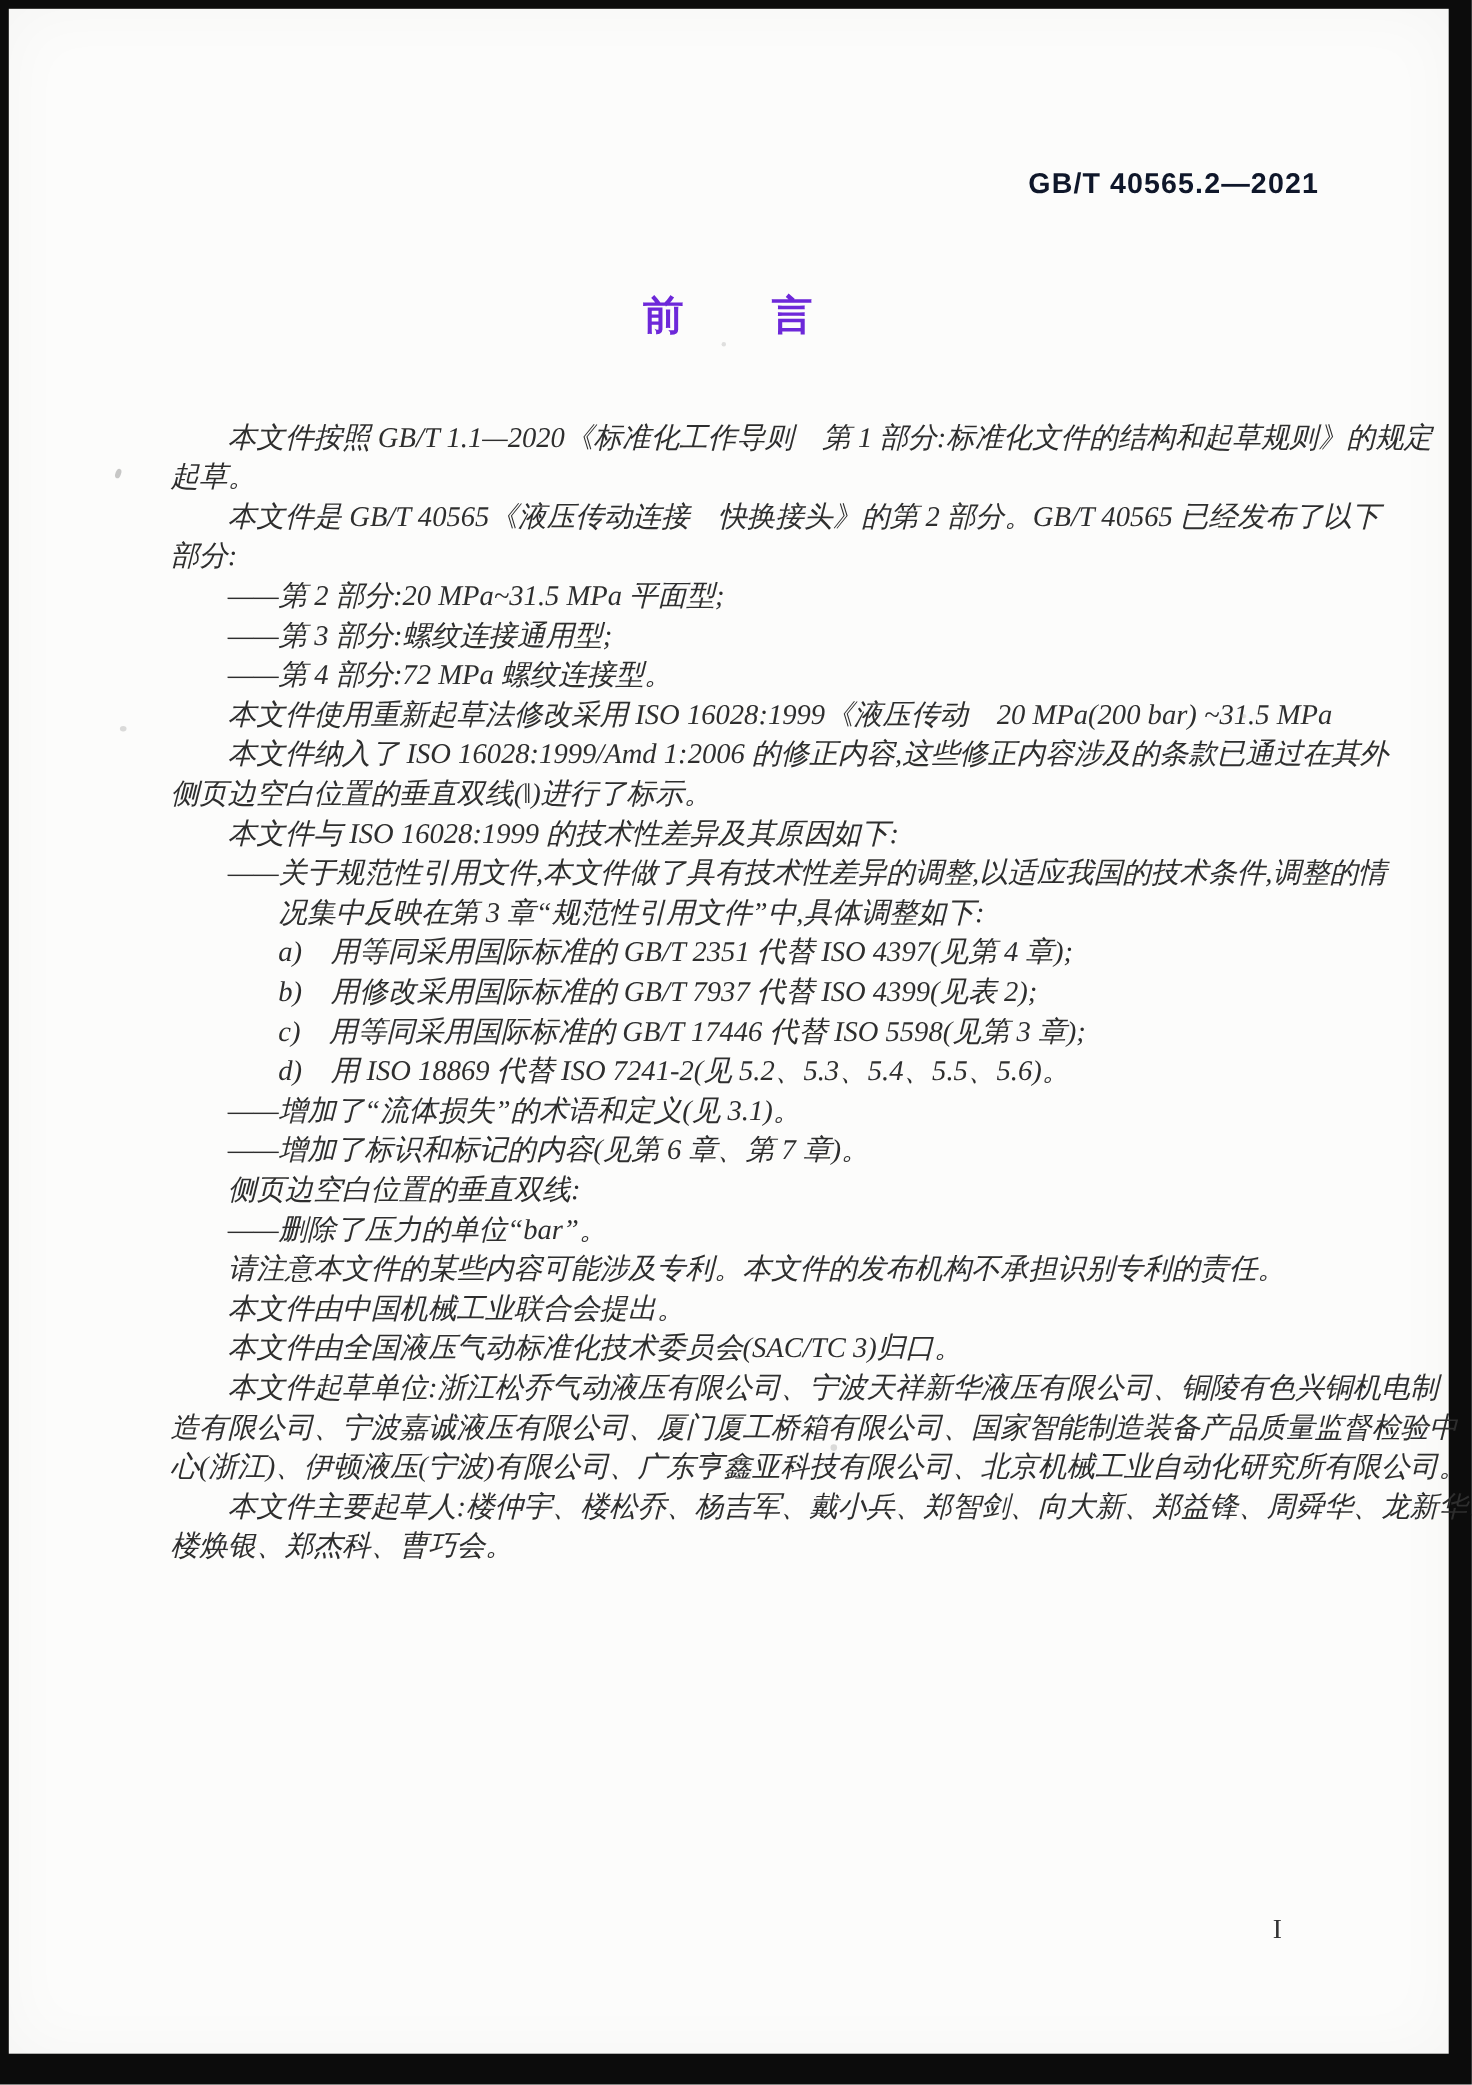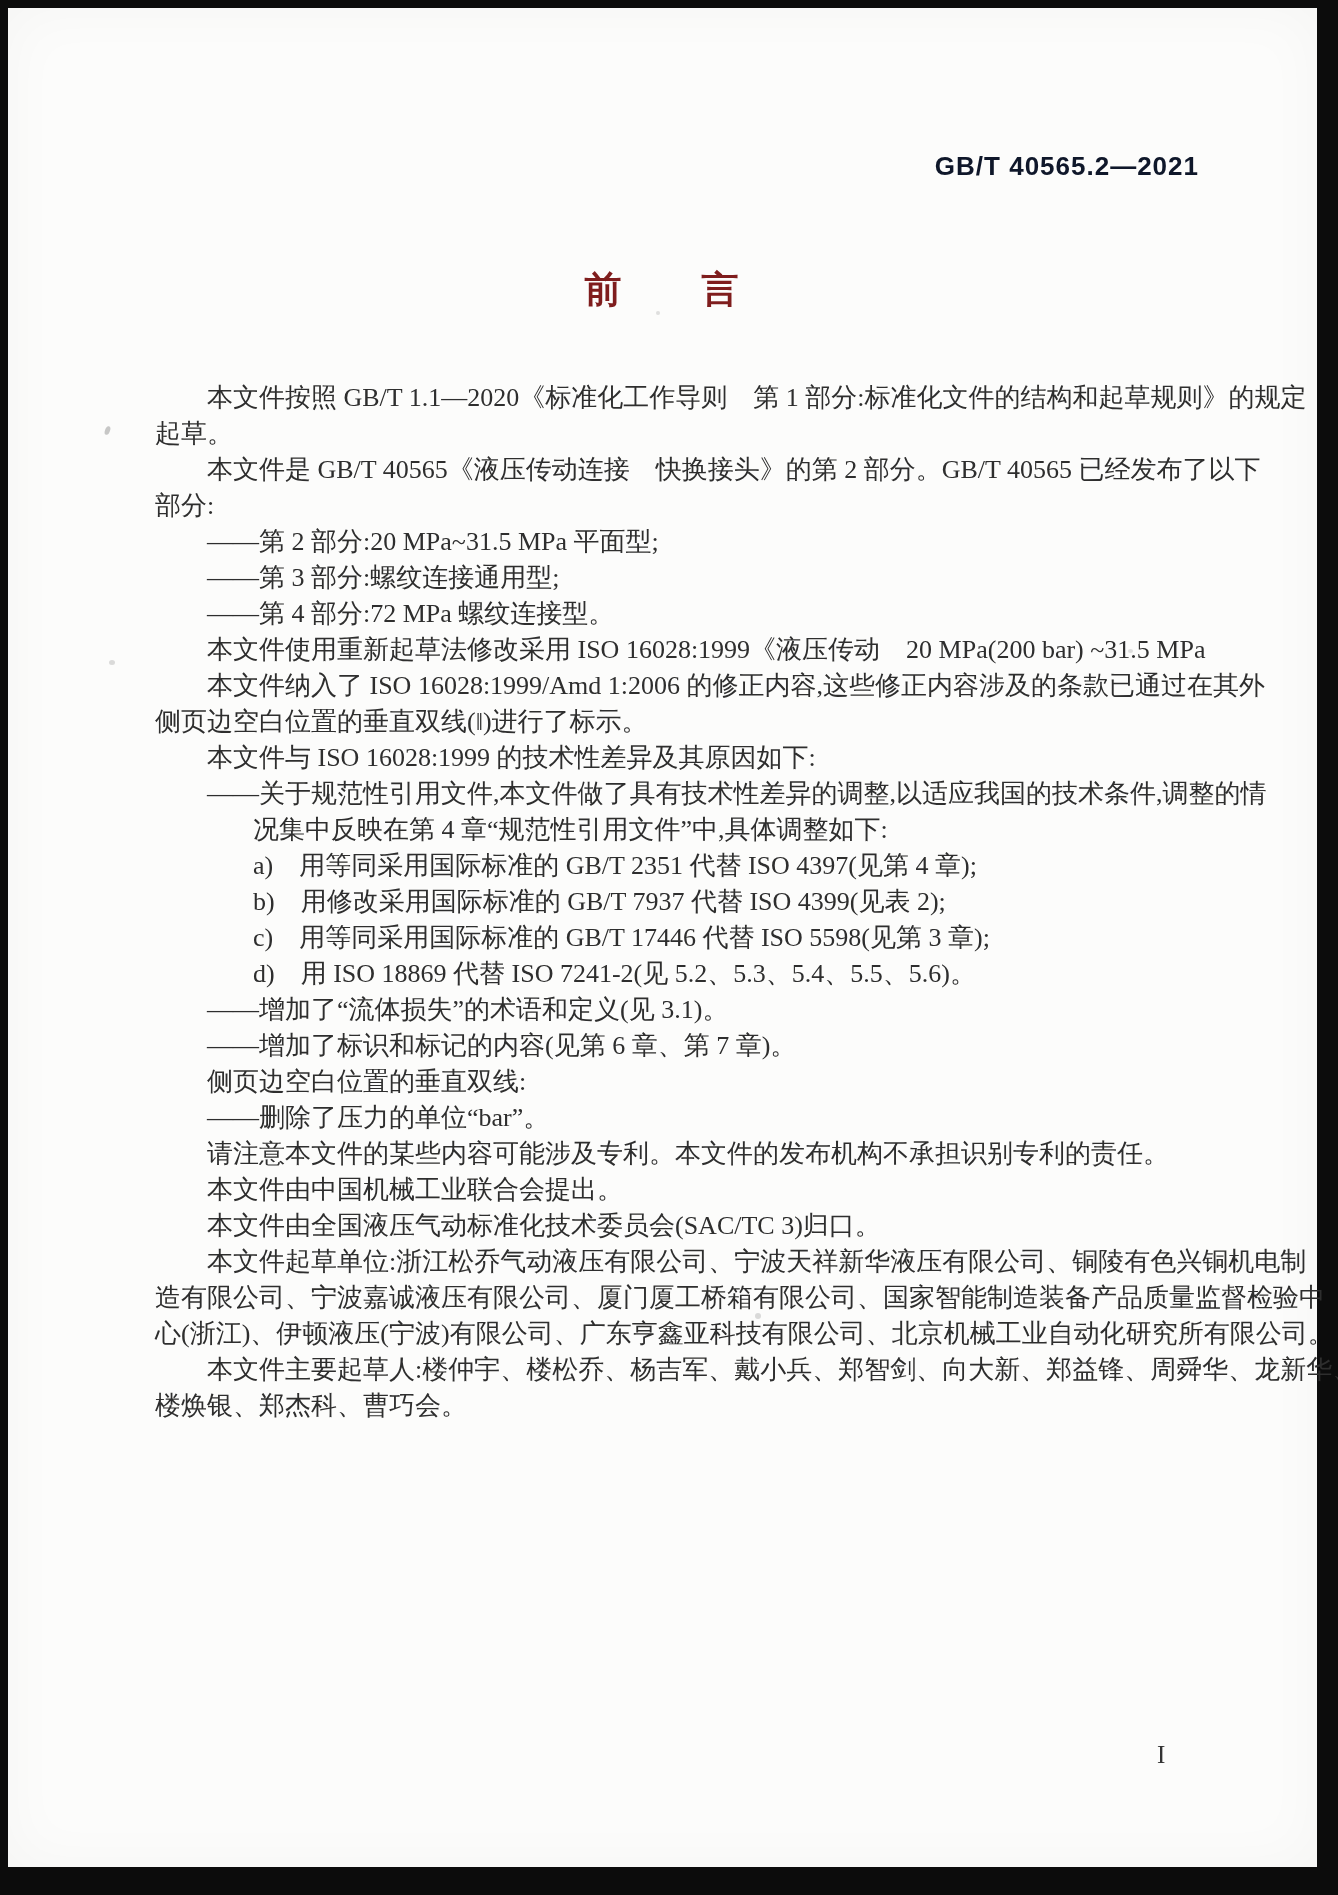--- a/index.html
+++ b/index.html
@@ -33,40 +33,41 @@
     letter-spacing: 1px;
     color: #0f172a;
     white-space: nowrap;
   }
   .fore-title {
     position: absolute;
     top: 260px;
     left: 0;
     width: 100%;
     text-align: center;
-    font-family: Liberation Serif, serif;
+    font-family: Liberation Mono, monospace;
     font-weight: bold;
     font-size: 37px;
     line-height: 44px;
-    color: #7f1d1d;
+    color: #6d28d9;
     letter-spacing: 2px;
     white-space: pre;
   }
   .body-lines {
     position: absolute;
     left: 147px;
     top: 372px;
     width: 1075px;
     font-size: 26px;
     line-height: 36px;
     color: #2e2e2e;
   }
   .body-lines .line {
     white-space: nowrap;
     height: 36px;
+    font-style: italic;
   }
   .line.f { padding-left: 0; }     
   .line.i { padding-left: 52px; }  
   .line.s { padding-left: 98px; }  
   .page-number {
     position: absolute;
     left: 1149px;
     top: 1733px;
     font-size: 25px;
     color: #333;
@@ -101,21 +102,21 @@
       <div class="line i">本文件是 GB/T 40565《液压传动连接　快换接头》的第 2 部分。GB/T 40565 已经发布了以下</div>
       <div class="line f">部分:</div>
       <div class="line i">——第 2 部分:20 MPa~31.5 MPa 平面型;</div>
       <div class="line i">——第 3 部分:螺纹连接通用型;</div>
       <div class="line i">——第 4 部分:72 MPa 螺纹连接型。</div>
       <div class="line i">本文件使用重新起草法修改采用 ISO 16028:1999《液压传动　20 MPa(200 bar) ~31.5 MPa</div>
       <div class="line i">本文件纳入了 ISO 16028:1999/Amd 1:2006 的修正内容,这些修正内容涉及的条款已通过在其外</div>
       <div class="line f">侧页边空白位置的垂直双线(‖)进行了标示。</div>
       <div class="line i">本文件与 ISO 16028:1999 的技术性差异及其原因如下:</div>
       <div class="line i">——关于规范性引用文件,本文件做了具有技术性差异的调整,以适应我国的技术条件,调整的情</div>
-      <div class="line s">况集中反映在第 4 章“规范性引用文件”中,具体调整如下:</div>
+      <div class="line s">况集中反映在第 3 章“规范性引用文件”中,具体调整如下:</div>
       <div class="line s">a)　用等同采用国际标准的 GB/T 2351 代替 ISO 4397(见第 4 章);</div>
       <div class="line s">b)　用修改采用国际标准的 GB/T 7937 代替 ISO 4399(见表 2);</div>
       <div class="line s">c)　用等同采用国际标准的 GB/T 17446 代替 ISO 5598(见第 3 章);</div>
       <div class="line s">d)　用 ISO 18869 代替 ISO 7241-2(见 5.2、5.3、5.4、5.5、5.6)。</div>
       <div class="line i">——增加了“流体损失”的术语和定义(见 3.1)。</div>
       <div class="line i">——增加了标识和标记的内容(见第 6 章、第 7 章)。</div>
       <div class="line i">侧页边空白位置的垂直双线:</div>
       <div class="line i">——删除了压力的单位“bar”。</div>
       <div class="line i">请注意本文件的某些内容可能涉及专利。本文件的发布机构不承担识别专利的责任。</div>
       <div class="line i">本文件由中国机械工业联合会提出。</div>

